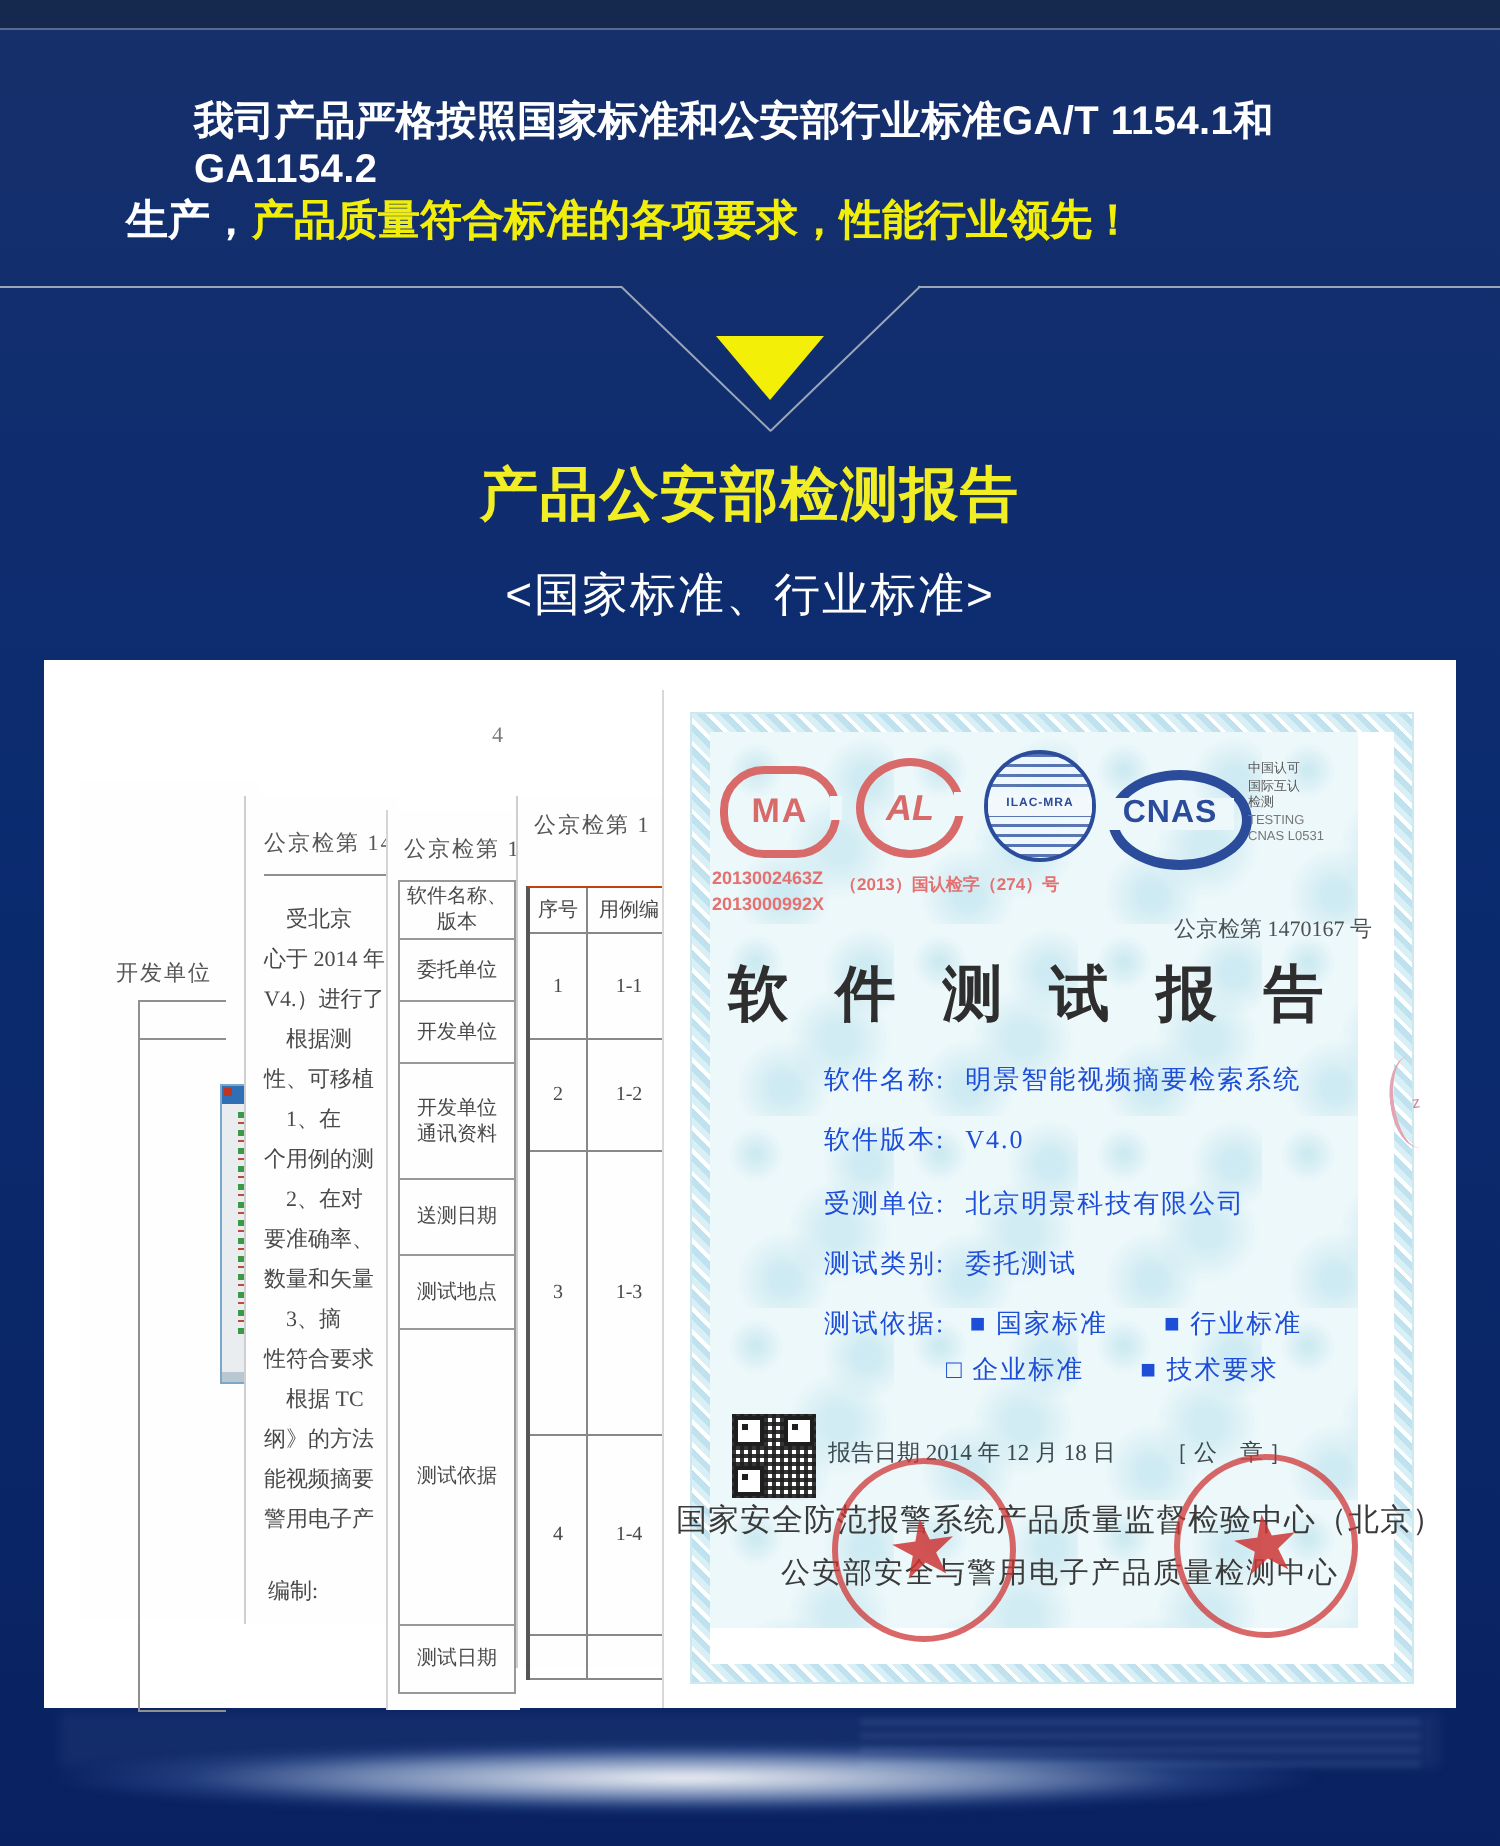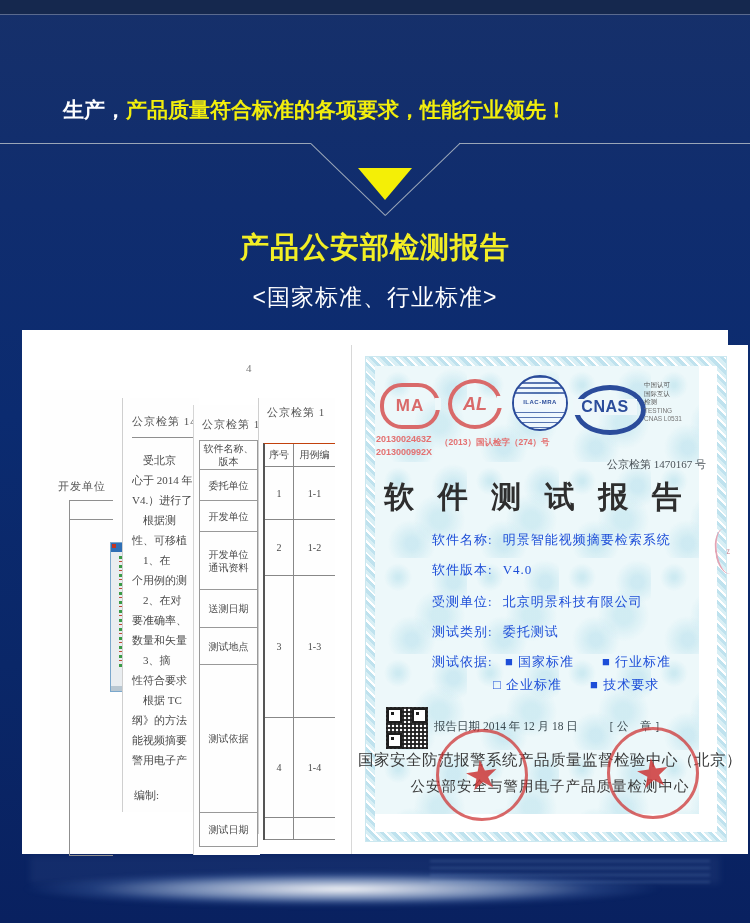--- a/index.html
+++ b/index.html
@@ -36,21 +36,21 @@
   .t3{border:1px solid #999;}
   .t3 .cell{display:flex;align-items:center;justify-content:center;text-align:center;
     border-bottom:1px solid #999;font-size:10px;white-space:pre-line;line-height:13px;}
   .t3 .cell:last-child{border-bottom:none;}
   
   .t4{border-top:1px solid #c2410c;border-left:2px solid #555;}
   .t4 .r{display:flex;border-bottom:1px solid #888;}
   .t4 .c1{width:28px;display:flex;align-items:center;justify-content:center;border-right:1px solid #888;font-size:10px;}
   .t4 .c2{flex:1;display:flex;align-items:center;justify-content:center;font-size:10px;}
   
-  .cert{left:310px;top:15px;width:396px;height:509px;background:#ffffff;box-shadow:-1px 0 0 #d8d8d8;margin-left:20px;}
+  .cert{left:310px;top:15px;width:396px;height:509px;background:#ffffff;box-shadow:-1px 0 0 #d8d8d8;}
   .lace{position:absolute;left:14px;top:12px;width:342px;height:466px;
     border:9px solid transparent;
     border-image:repeating-linear-gradient(45deg,#bfe2ee 0 3px,#ffffff 3px 5px,#d8eff5 5px 8px) 9;
     outline:1px solid #cce8f0;}
   .guill{position:absolute;left:23px;top:21px;width:324px;height:448px;background-color:#edf8fa;
     background-image:
       radial-gradient(circle at 25% 20%,rgba(168,218,232,.45) 0 2px,transparent 14px),
       radial-gradient(circle at 70% 60%,rgba(168,218,232,.40) 8px,transparent 26px),
       radial-gradient(circle at 40% 85%,rgba(150,210,228,.35) 6px,transparent 24px),
       radial-gradient(circle at 85% 25%,rgba(150,210,228,.35) 6px,transparent 22px);
@@ -100,20 +100,21 @@
   .glow{left:-30px;top:862px;width:810px;height:52px;
     background:radial-gradient(ellipse 52% 46% at 46% 52%,rgba(255,255,255,.96) 0%,rgba(205,225,250,.55) 38%,rgba(110,150,215,.22) 60%,transparent 76%);
     filter:blur(2px);}
 </style>
 </head>
 <body>
 
 <div class="stage">
 
   <div class="abs top-strip"></div>
+  <div class="abs banner-line1">我司产品严格按照国家标准和公安部行业标准GA/T 1154.1和GA1154.2</div>
   <div class="abs banner-line2">
     <span>生产，</span><span class="hl">产品质量符合标准的各项要求，性能行业领先！</span>
   </div>
 
   <div>
     <div class="abs vline" style="left:0;top:143px;width:311px;"></div>
     <div class="abs vline" style="left:459px;top:143px;width:291px;"></div>
     <div class="abs diag" style="left:311px;top:143px;transform:rotate(44deg);"></div>
     <div class="abs diag" style="left:385px;top:215px;transform:rotate(-44deg);"></div>
     <div class="abs tri" style="left:358px;top:168px;"></div>

